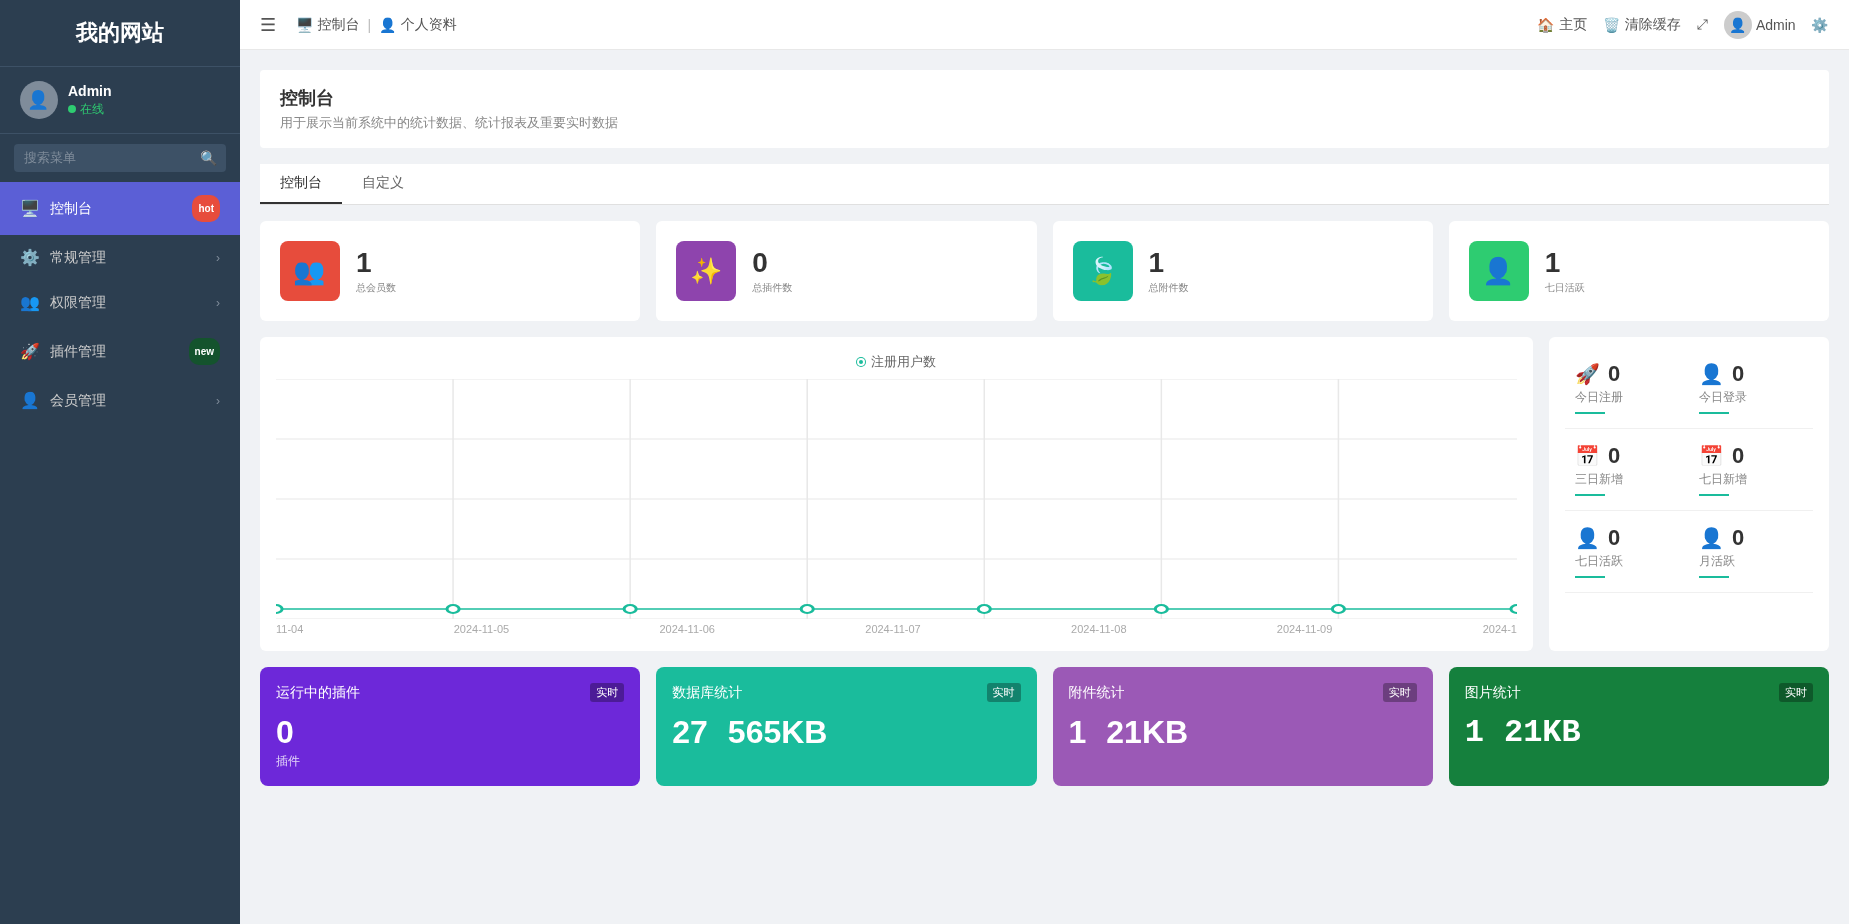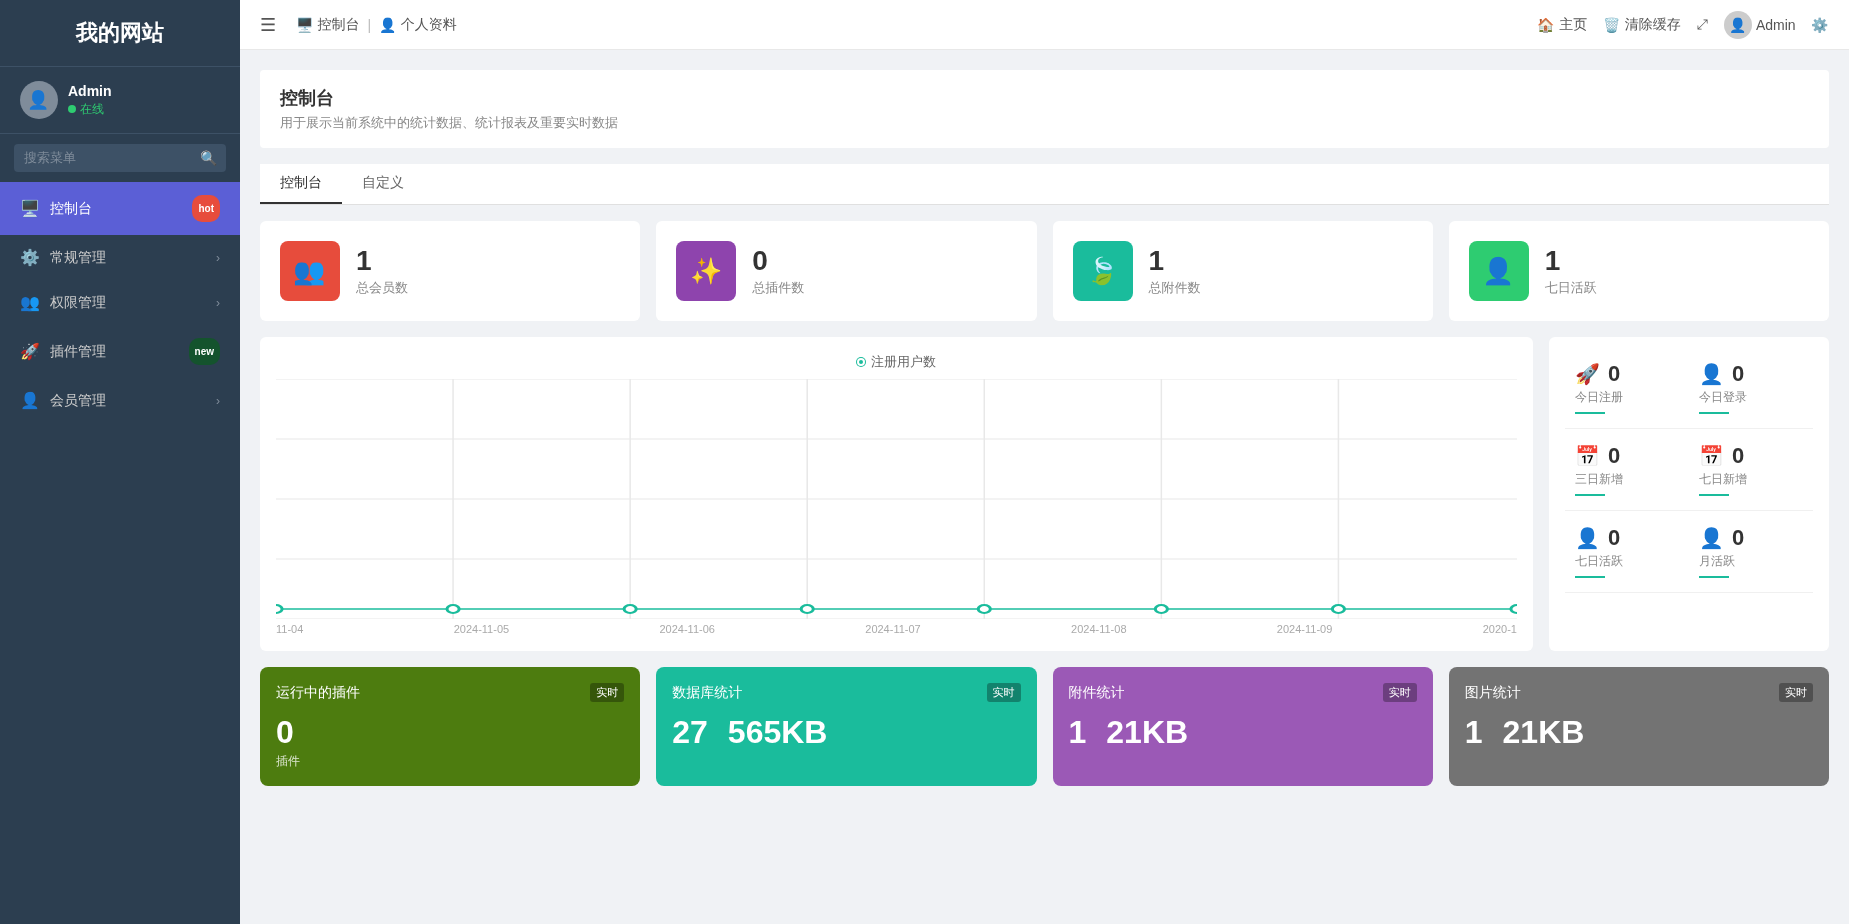--- a/index.html
+++ b/index.html
@@ -163,21 +163,21 @@
       display: flex; align-items: center; justify-content: center;
       font-size: 26px;
       color: #fff;
       flex-shrink: 0;
     }
     .stat-icon.red { background: #e74c3c; }
     .stat-icon.purple { background: #8e44ad; }
     .stat-icon.teal { background: #1abc9c; }
     .stat-icon.green { background: #2ecc71; }
     .stat-info .stat-num { font-size: 28px; font-weight: bold; color: #333; }
-    .stat-info .stat-label { font-size: 13px; color: #888; margin-top: 2px; }
+    .stat-info .stat-label { font-size: 10px; color: #888; margin-top: 2px; }
 
     
     .chart-metrics-row {
       display: flex;
       gap: 16px;
       margin-bottom: 16px;
     }
     .chart-container {
       flex: 1;
       background: #fff;
@@ -248,24 +248,24 @@
       grid-template-columns: repeat(4, 1fr);
       gap: 16px;
     }
     .bottom-card {
       border-radius: 8px;
       padding: 16px;
       color: #fff;
       position: relative;
       min-height: 110px;
     }
-    .bottom-card.blue { background: #4d7c0f; }
+    .bottom-card.blue { background: #6d28d9; }
     .bottom-card.cyan { background: #1abc9c; }
     .bottom-card.lavender { background: #9b59b6; }
-    .bottom-card.emerald { background: #737373; }
+    .bottom-card.emerald { background: #15803d; font-family: Liberation Mono, monospace; }
     .bottom-card-header {
       display: flex; justify-content: space-between; align-items: center;
       margin-bottom: 12px;
     }
     .bottom-card-title { font-size: 14px; font-weight: 500; }
     .realtime-badge {
       background: rgba(0,0,0,0.3);
       font-size: 11px;
       padding: 2px 6px;
       border-radius: 3px;
@@ -461,21 +461,21 @@
             <circle cx="820" cy="230" r="4" fill="#fff" stroke="#1abc9c" stroke-width="2"></circle>
           </svg>
         </div>
         <div class="chart-xaxis">
           <span>11-04</span>
           <span>2024-11-05</span>
           <span>2024-11-06</span>
           <span>2024-11-07</span>
           <span>2024-11-08</span>
           <span>2024-11-09</span>
-          <span>2020-1</span>
+          <span>2024-1</span>
         </div>
       </div>
 
       <div class="metrics-panel">
 
         <div class="metric-row">
           <div class="metric-item">
             <div class="metric-top">
               <span class="metric-icon teal">🚀</span>
               <span class="metric-num">0</span>

